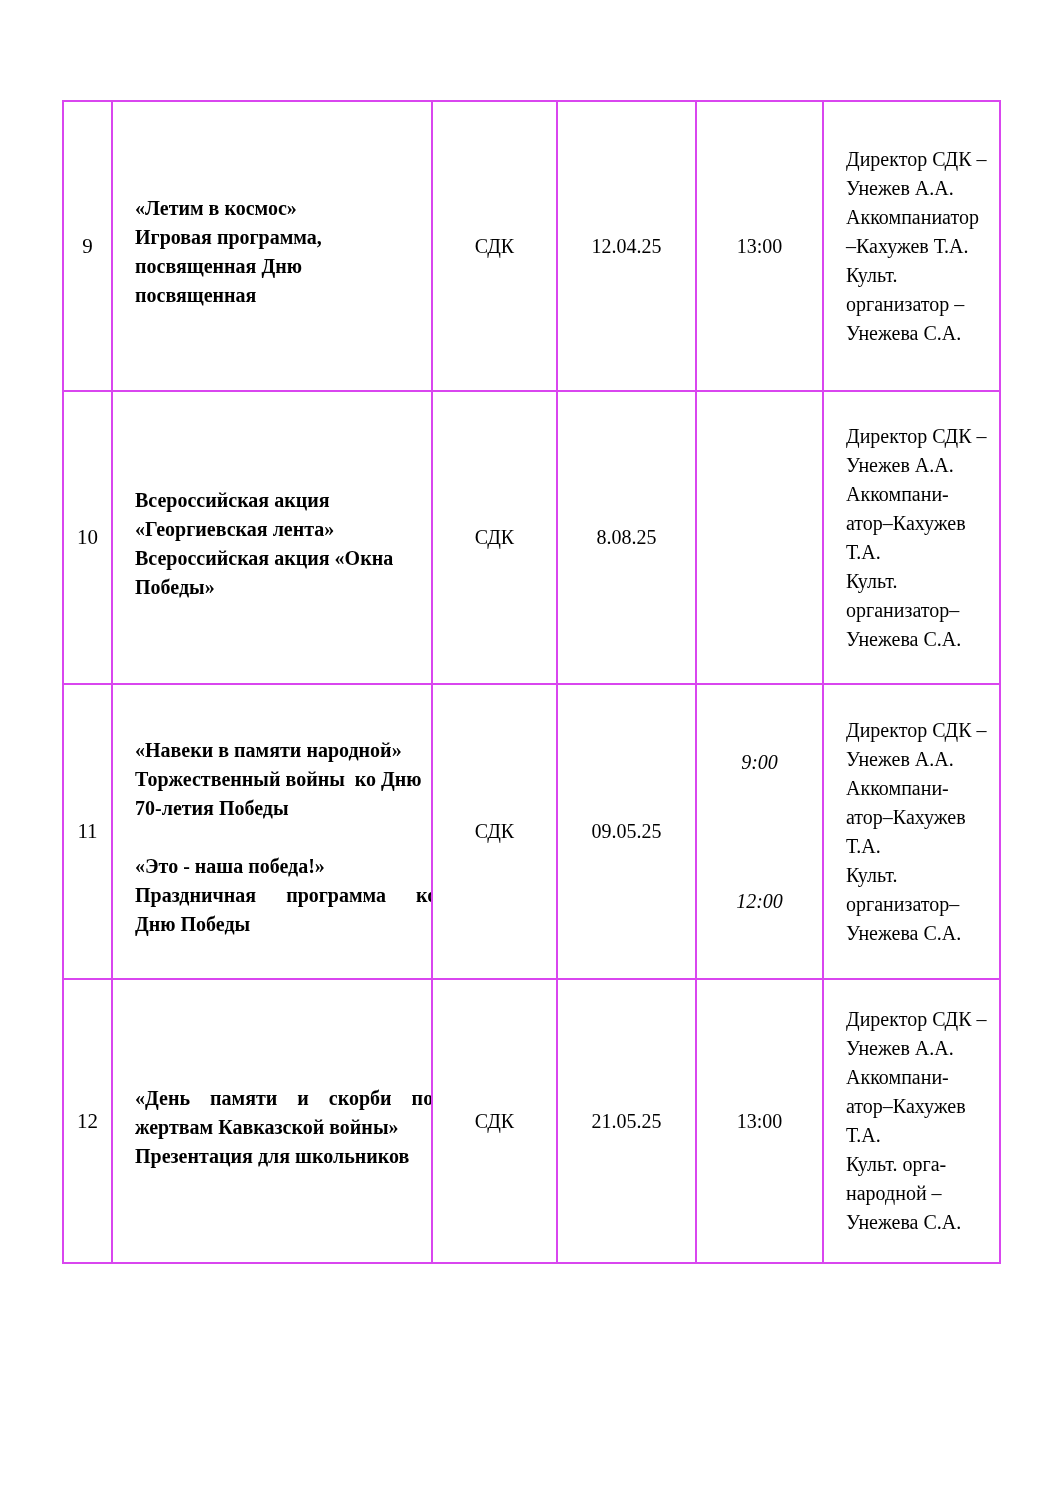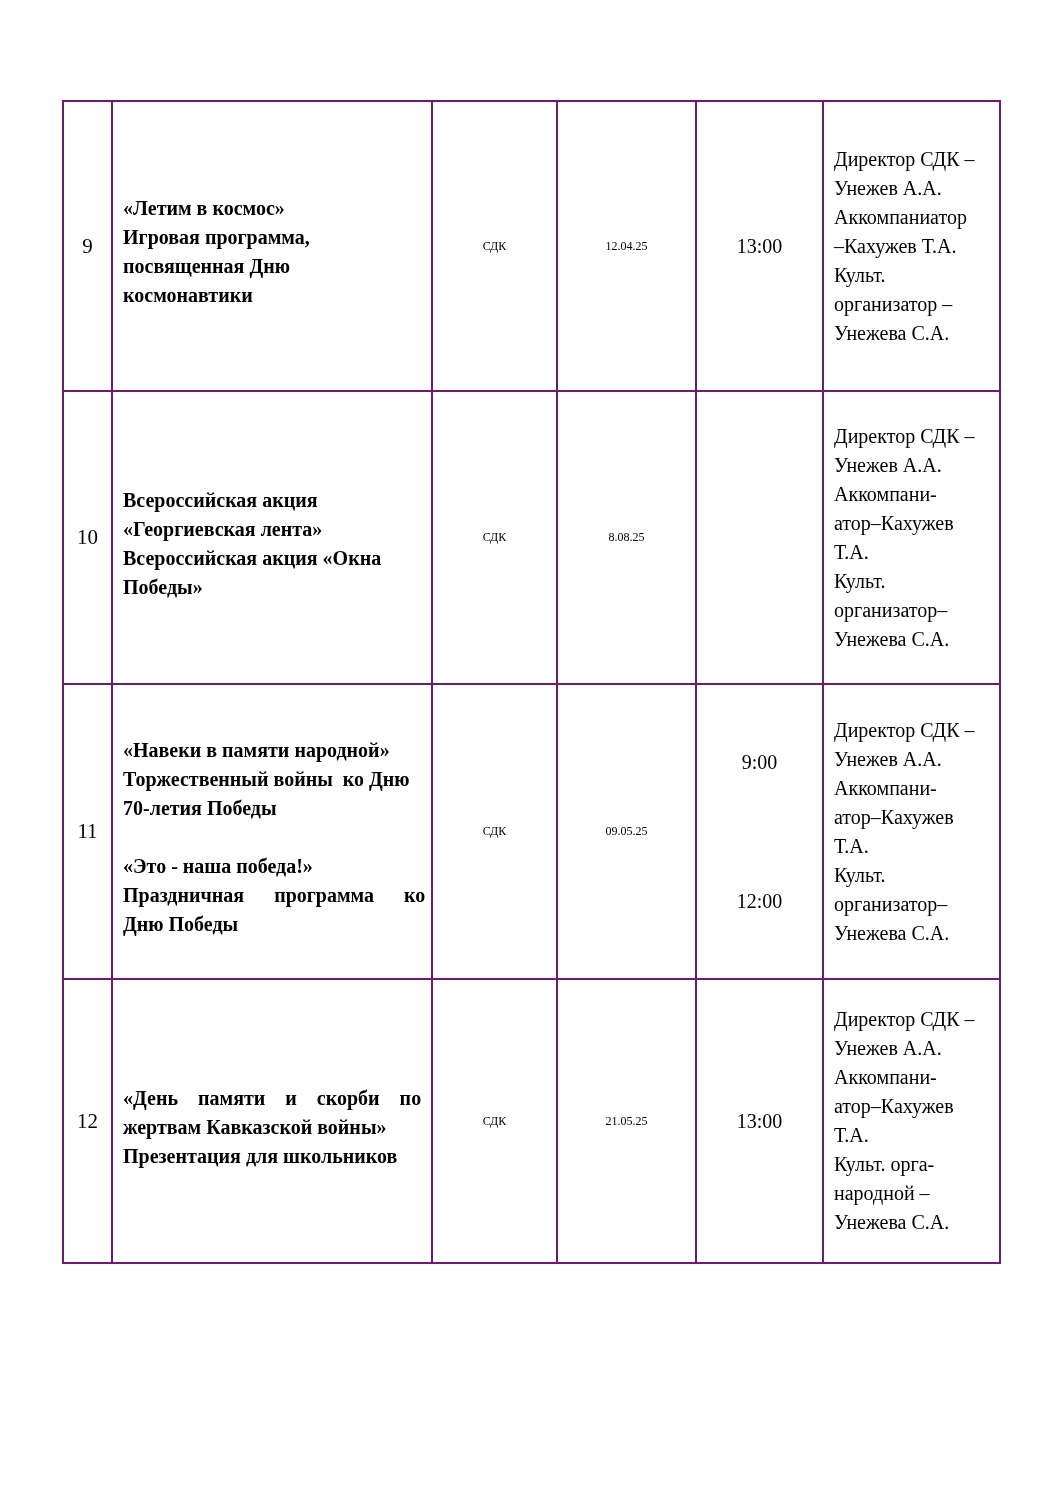--- a/index.html
+++ b/index.html
@@ -22,22 +22,22 @@
   }
   table.events {
     position: absolute;
     left: 62px;
     top: 100px;
     border-collapse: collapse;
     table-layout: fixed;
     width: 937px;
   }
   table.events td {
-    border: 2px solid #701a75;
-    padding: 0;
+    border: 2px solid #d946ef;
+    padding: 12px;
     vertical-align: middle;
     overflow: hidden;
   }
   tr.row-0 { height: 290px; }
   tr.row-1 { height: 293px; }
   tr.row-2 { height: 295px; }
   tr.row-3 { height: 284px; }
 
   td.num-cell {
     vertical-align: top;
@@ -47,31 +47,31 @@
   }
   td.event-cell { vertical-align: middle; font-weight: bold; }
   .event-wrap { padding: 12px 4px 0 10px; }
   .line {
     font-size: 20px;
     line-height: 29px;
     white-space: pre;
   }
   td.place-cell, td.date-cell {
     text-align: center;
-    font-size: 12px;
+    font-size: 20px;
   }
   td.time-cell { text-align: right; }
   .times {
     display: flex;
     flex-direction: column;
     align-items: center;
     font-size: 20px;
     line-height: 29px;
   }
-  .times.split { gap: 110px; }
+  .times.split { gap: 110px; font-style: italic; }
   td.resp-cell { vertical-align: middle; }
   .resp-wrap { padding: 2px 4px 2px 10px; }
 </style>
 </head>
 <body>
 
 <div class="page">
   <table class="events">
     <colgroup>
       <col style="width:49px">
@@ -84,21 +84,21 @@
     <tbody>
         <tr class="row-0">
     <td class="num-cell">
       <span>9</span>
     </td>
     <td class="event-cell">
       <div class="event-wrap">
               <div class="line">«Летим в космос»</div>
               <div class="line">Игровая программа,</div>
               <div class="line">посвященная Дню</div>
-              <div class="line">космонавтики</div>
+              <div class="line">посвященная</div>
             </div>
     </td>
     <td class="place-cell">
       <span>СДК</span>
     </td>
     <td class="date-cell">
       <span>12.04.25</span>
     </td>
     <td class="time-cell">
       <div class="times">

